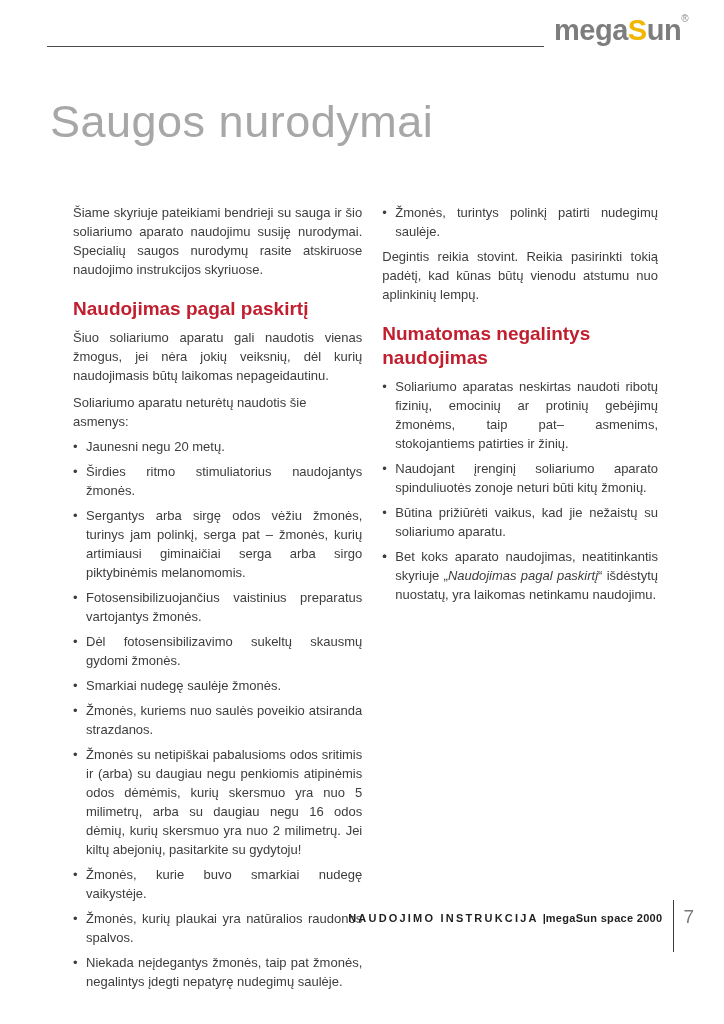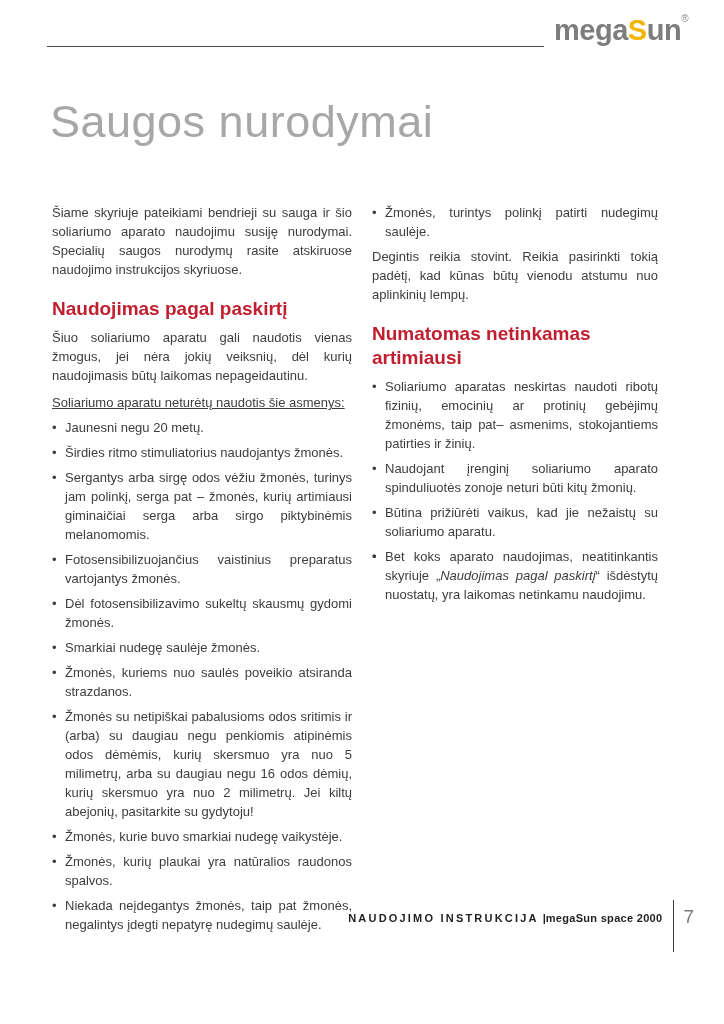--- a/index.html
+++ b/index.html
@@ -60,40 +60,40 @@
 
   
   .columns {
     position: absolute;
     left: 52px;
     top: 203px;
     width: 606px;
     display: flex;
     gap: 20px;
   }
-  .col-left  { width: 300px; }
+  .col-left  { width: 300px; margin-left: 21px; }
   .col-right { width: 286px; }
 
   .para {
     margin: 0 0 8px 0;
     font-size: 13px;
     line-height: 19px;
     text-align: justify;
   }
   .spacer-after { margin-bottom: 18px; }
 
   .heading {
     margin: 12px 0 7px 0;
     font-size: 19px;
     line-height: 24px;
     font-weight: 700;
     color: #c11f2f;
   }
 
-  .list-intro { margin: 0 0 6px 0; text-align: left; text-decoration: underline; }
+  .list-intro { margin: 0 0 6px 0; text-align: left; }
 
   .bullets { }
   .bullet {
     position: relative;
     padding-left: 13px;
     margin: 0 0 6px 0;
     font-size: 13px;
     line-height: 19px;
     text-align: justify;
   }
@@ -214,21 +214,21 @@
     </div>
 
     <div class="col-right">
       <div class="bullet spacer-after">
         <span class="marker">•</span>
         <span class="btext">Žmonės, turintys polinkį patirti nudegimų saulėje.</span>
       </div>
 
       <p class="para spacer-after">Degintis reikia stovint. Reikia pasirinkti tokią padėtį, kad kūnas būtų vienodu atstumu nuo aplinkinių lempų.</p>
 
-      <h2 class="heading">Numatomas netinkamas artimiausi</h2>
+      <h2 class="heading">Numatomas negalintys naudojimas</h2>
 
       <div class="bullets">
 
           <div class="bullet">
             <span class="marker">•</span>
             <span class="btext">Soliariumo aparatas neskirtas naudoti ribotų fizinių, emocinių ar protinių gebėjimų žmonėms, taip pat– asmenims, stokojantiems patirties ir žinių.</span>
           </div>
 
           <div class="bullet">
             <span class="marker">•</span>

